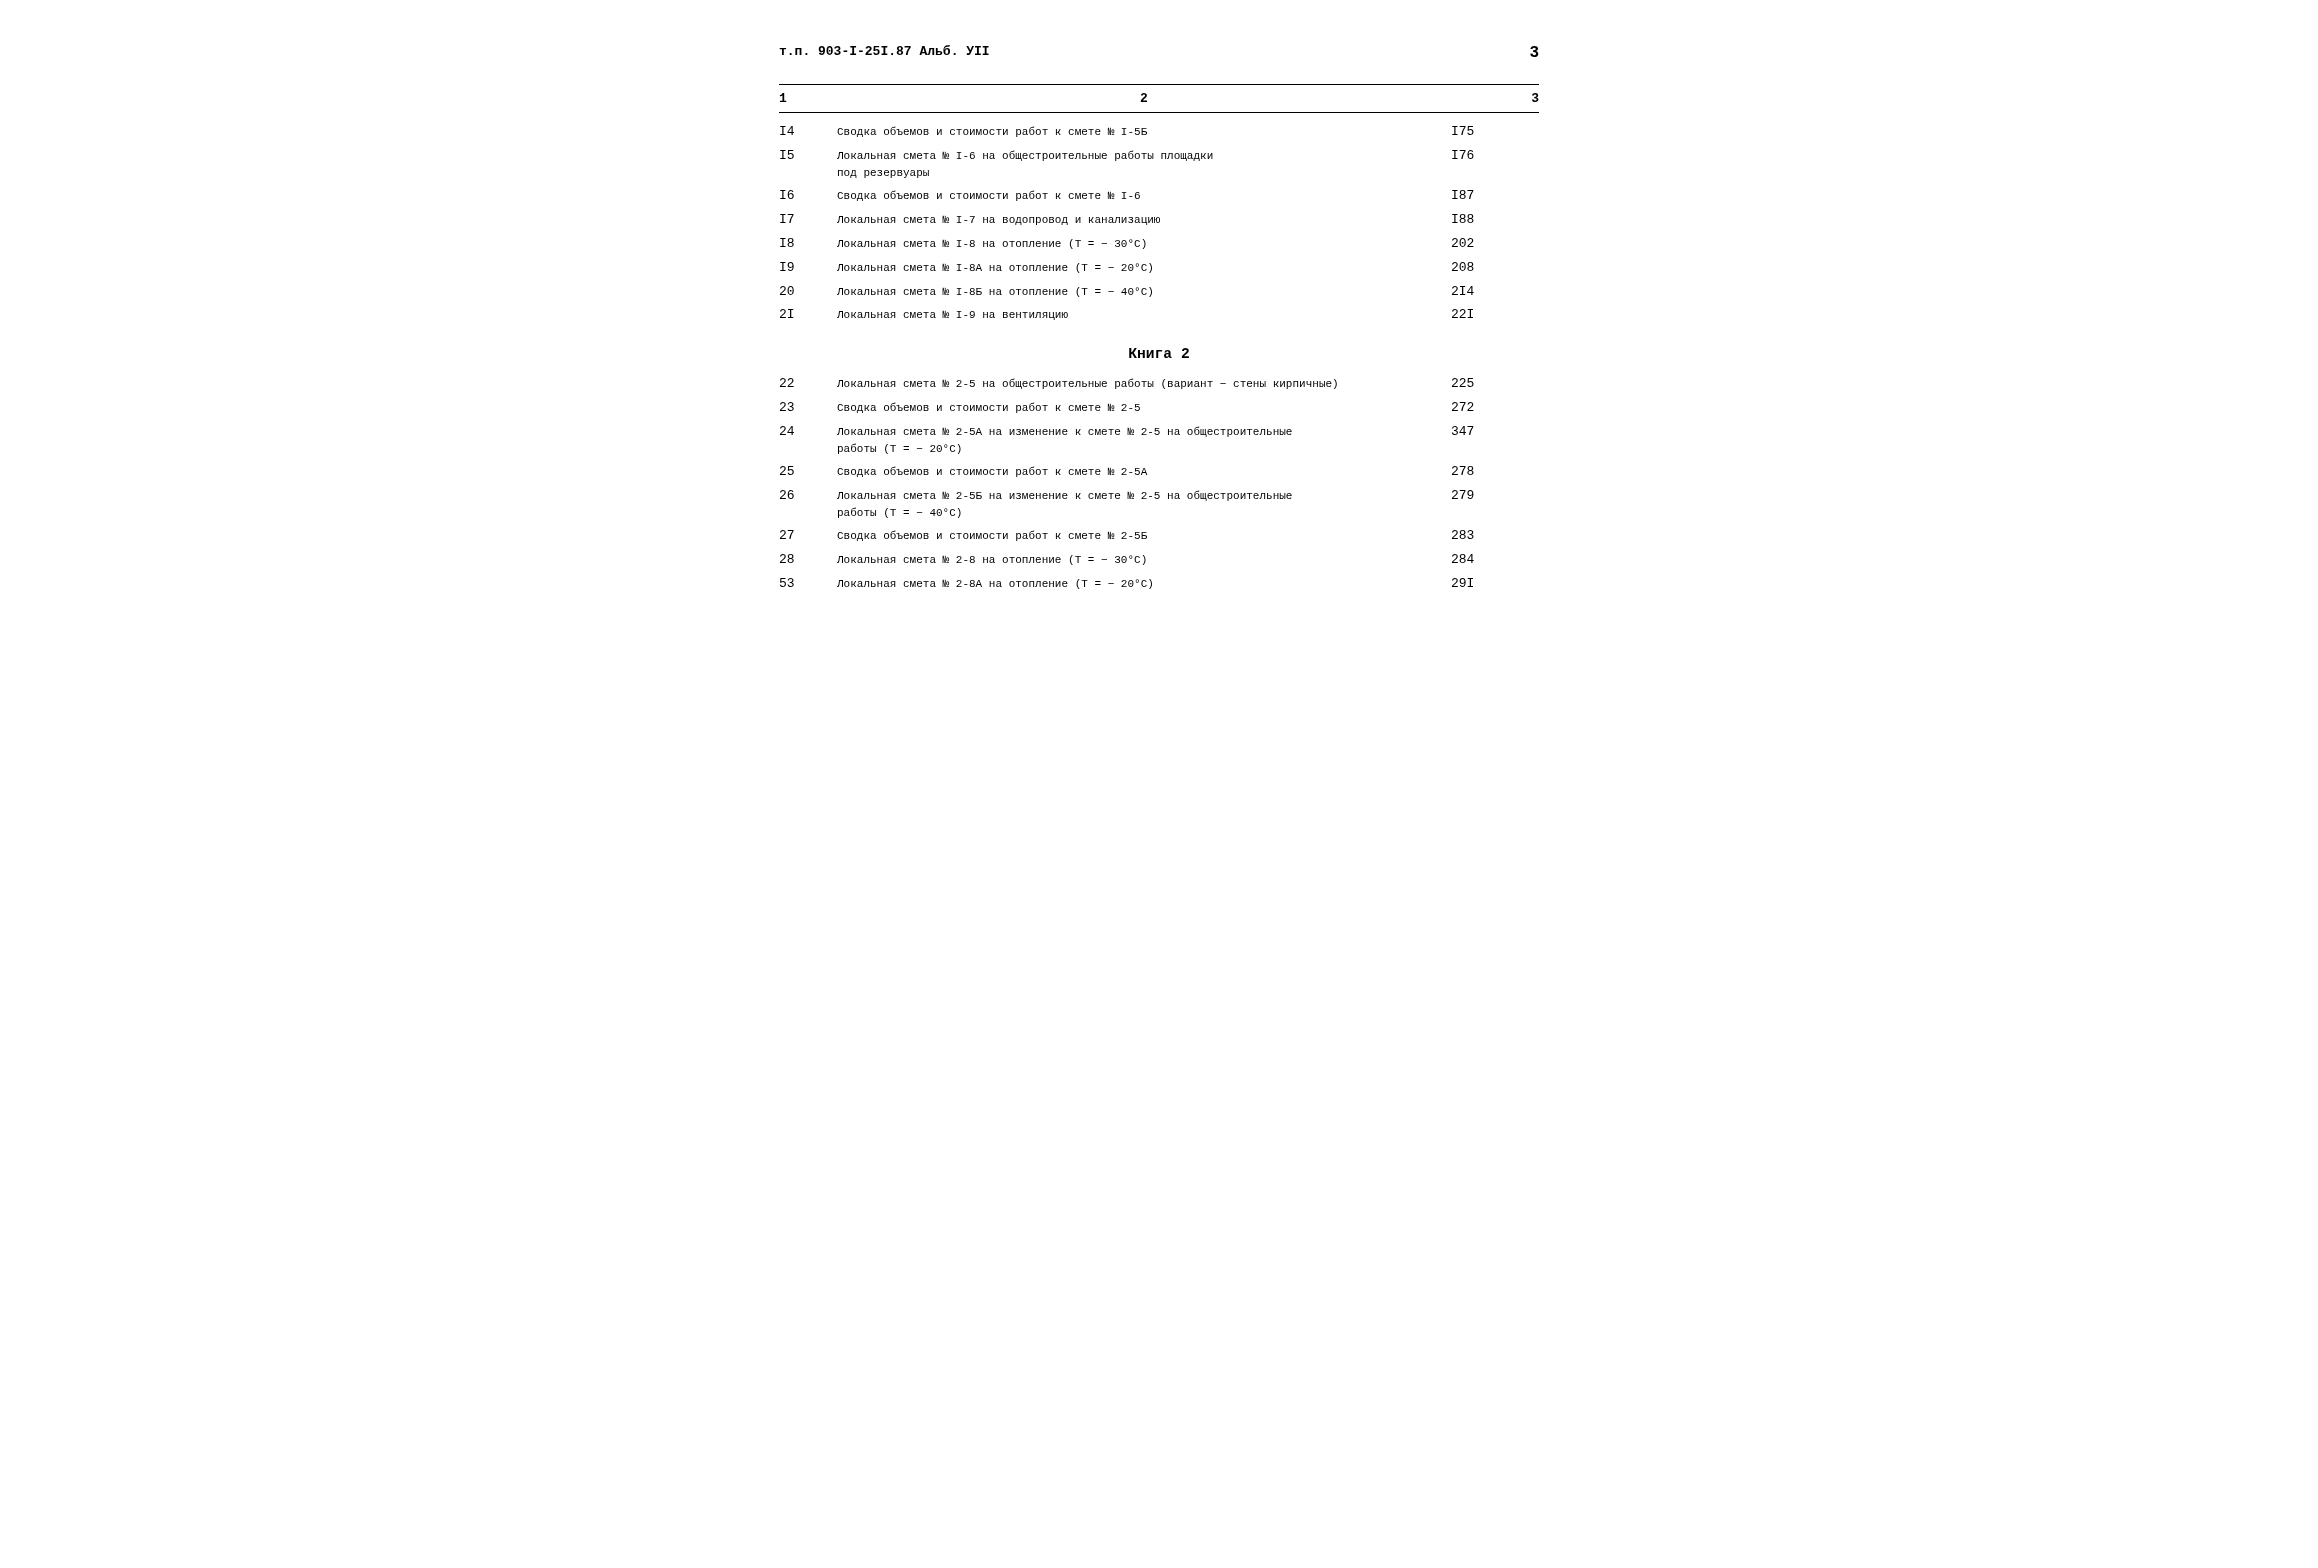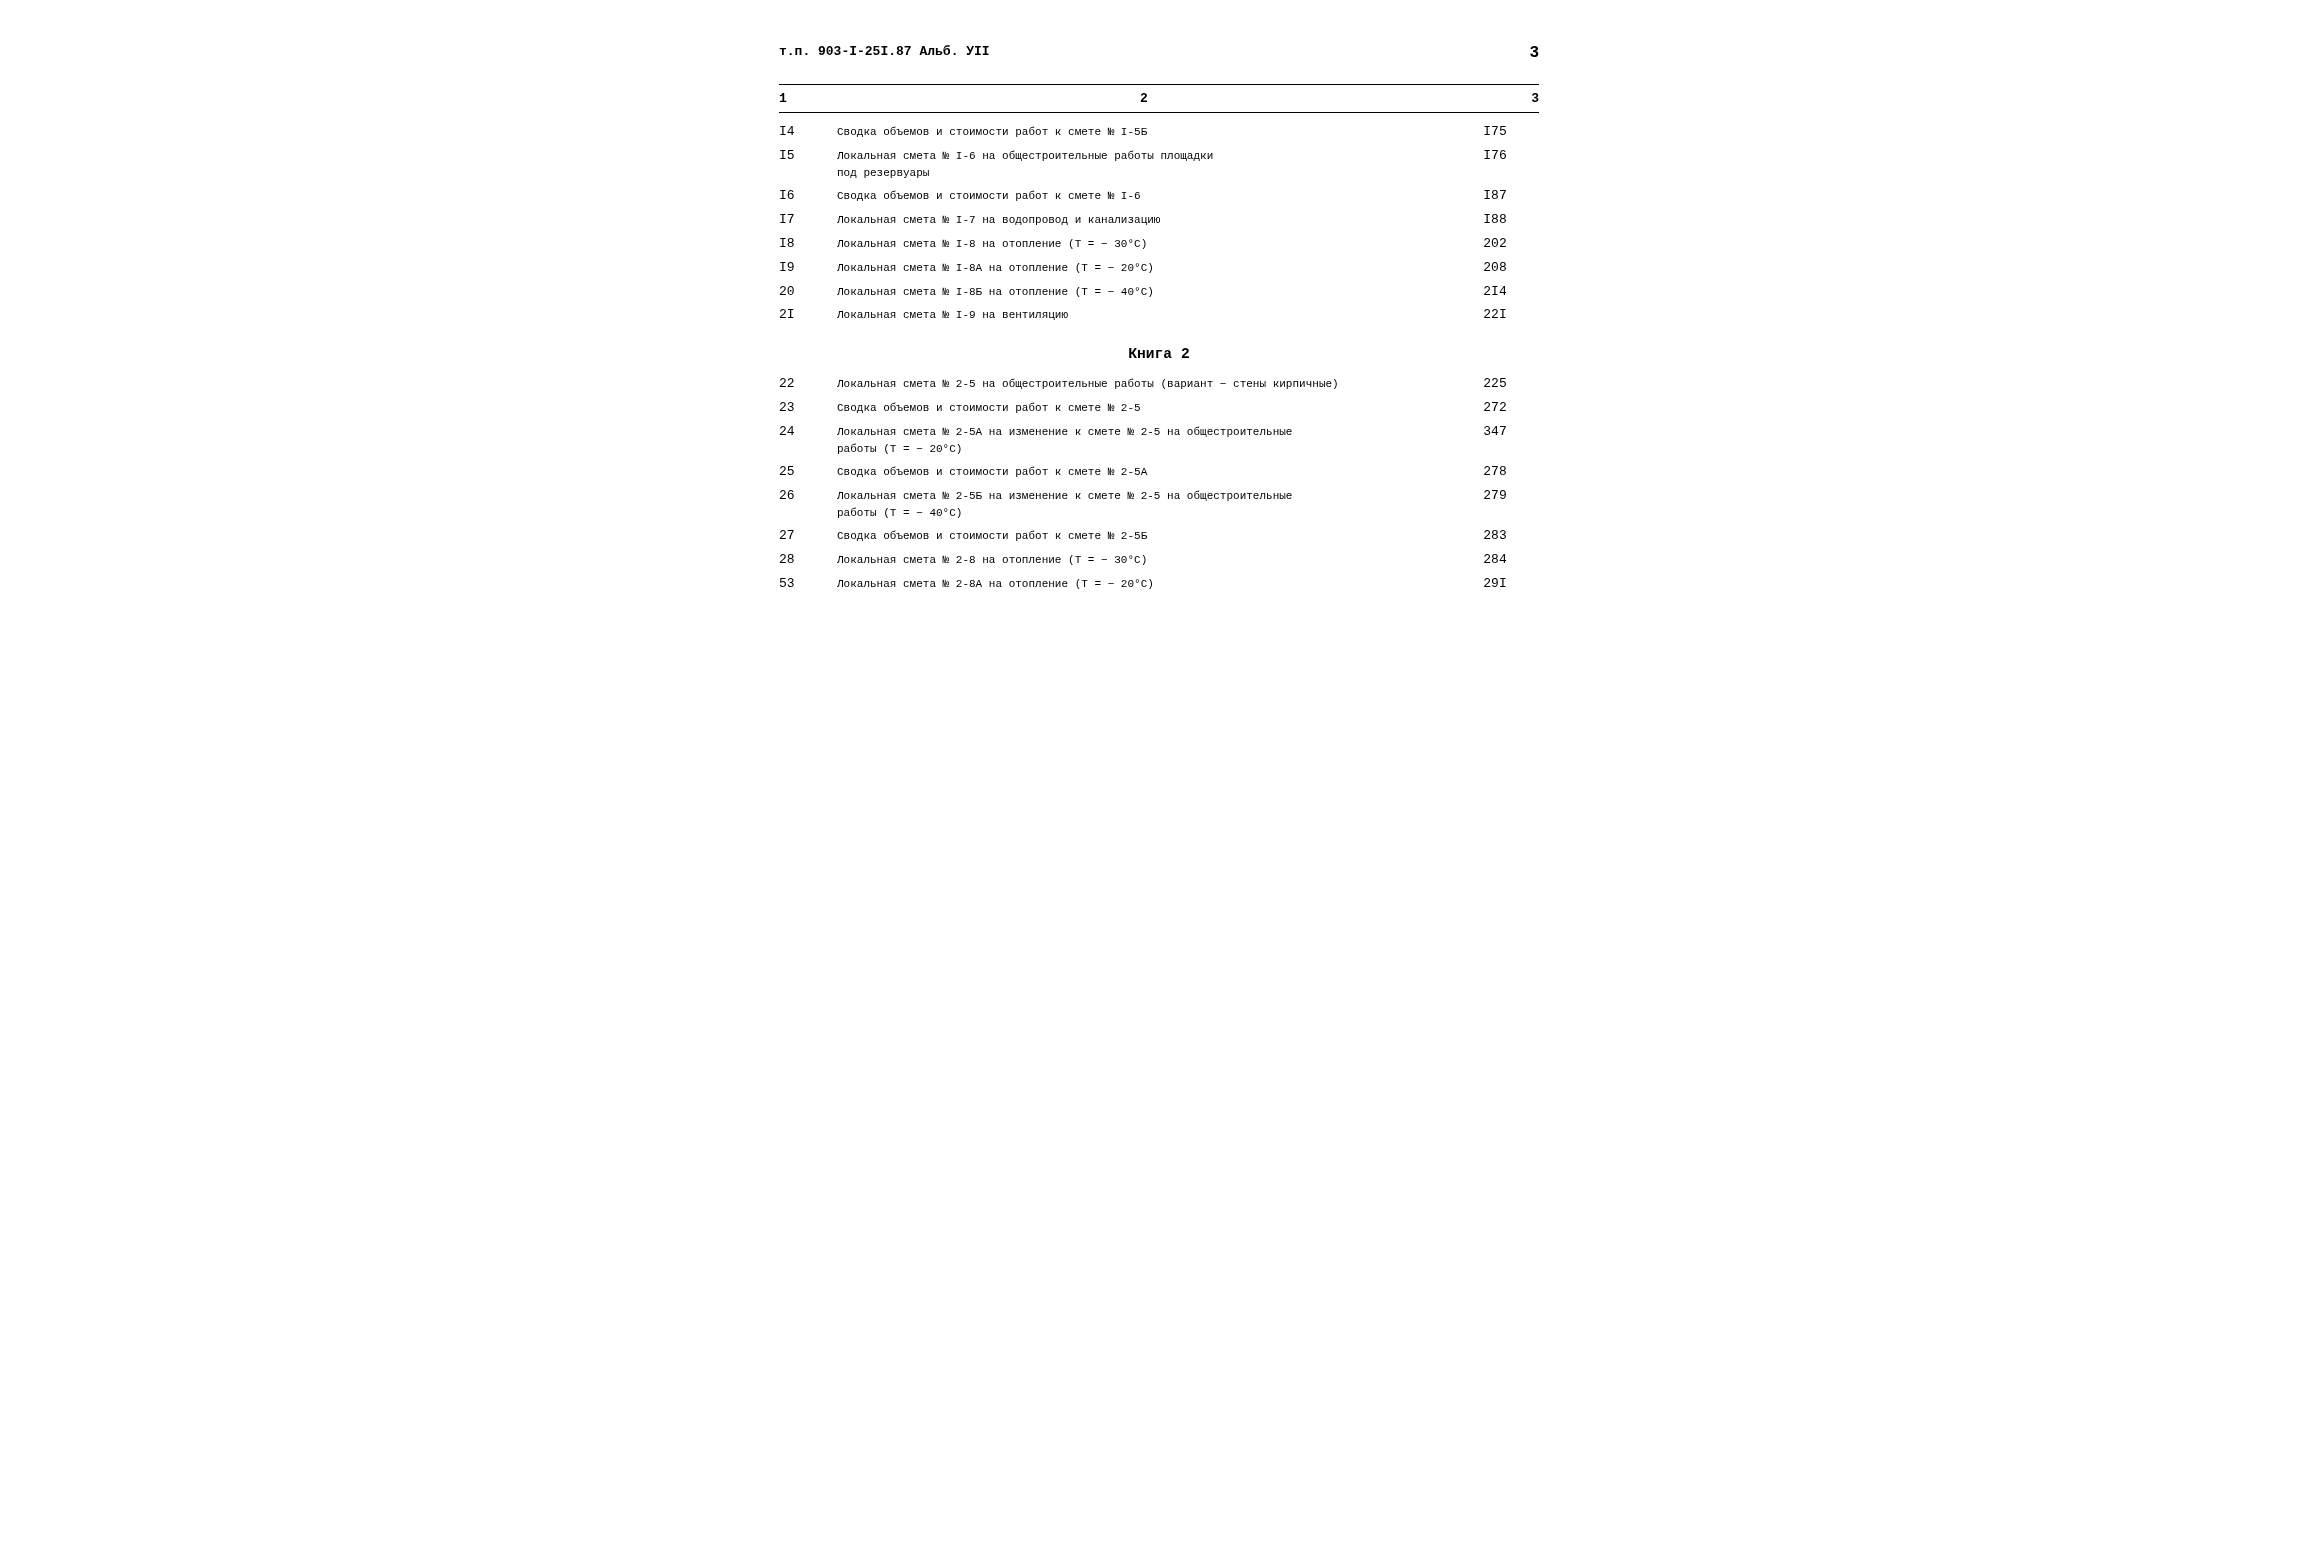--- a/index.html
+++ b/index.html
@@ -82,21 +82,21 @@
 
     .row-desc {
       flex: 1;
       font-size: 11px;
       line-height: 1.5;
     }
 
     .row-page {
       width: 88px;
       min-width: 88px;
-      text-align: center;
+      text-align: left;
       font-size: 13px;
     }
 
     .section-title {
       text-align: center;
       font-size: 14.6px;
       font-weight: bold;
       margin: 22px 0 14.6px 0;
     }
   </style>

